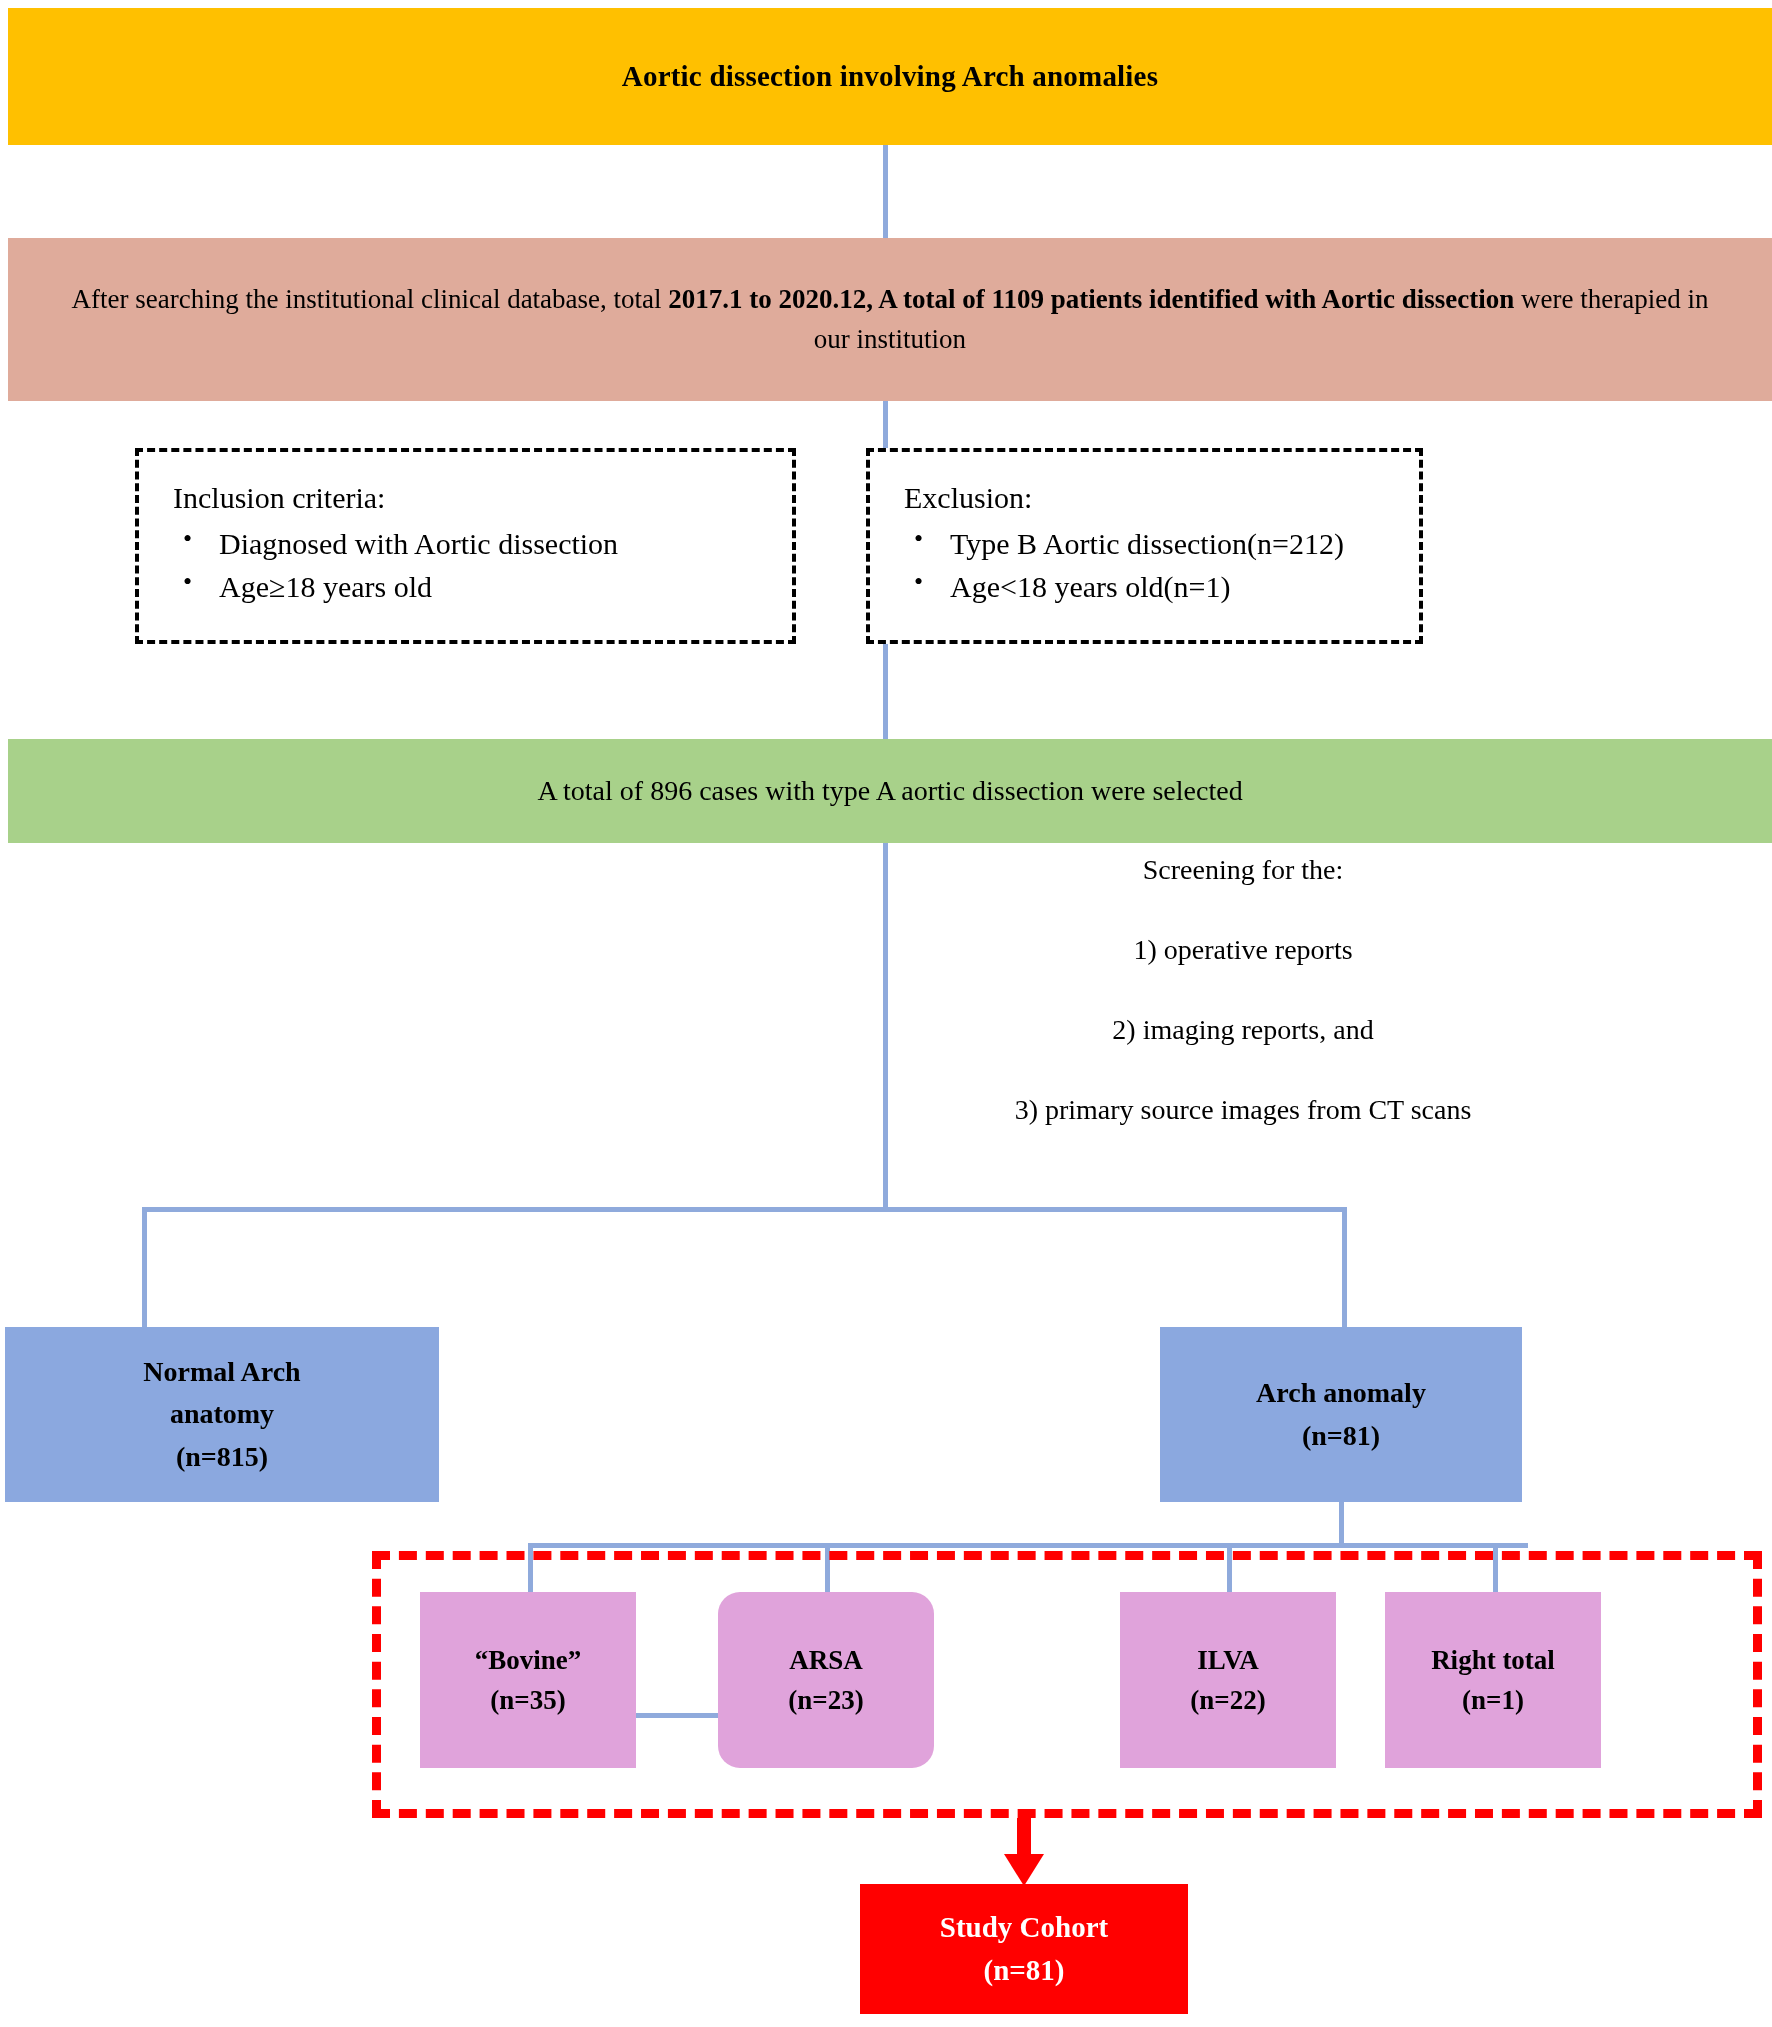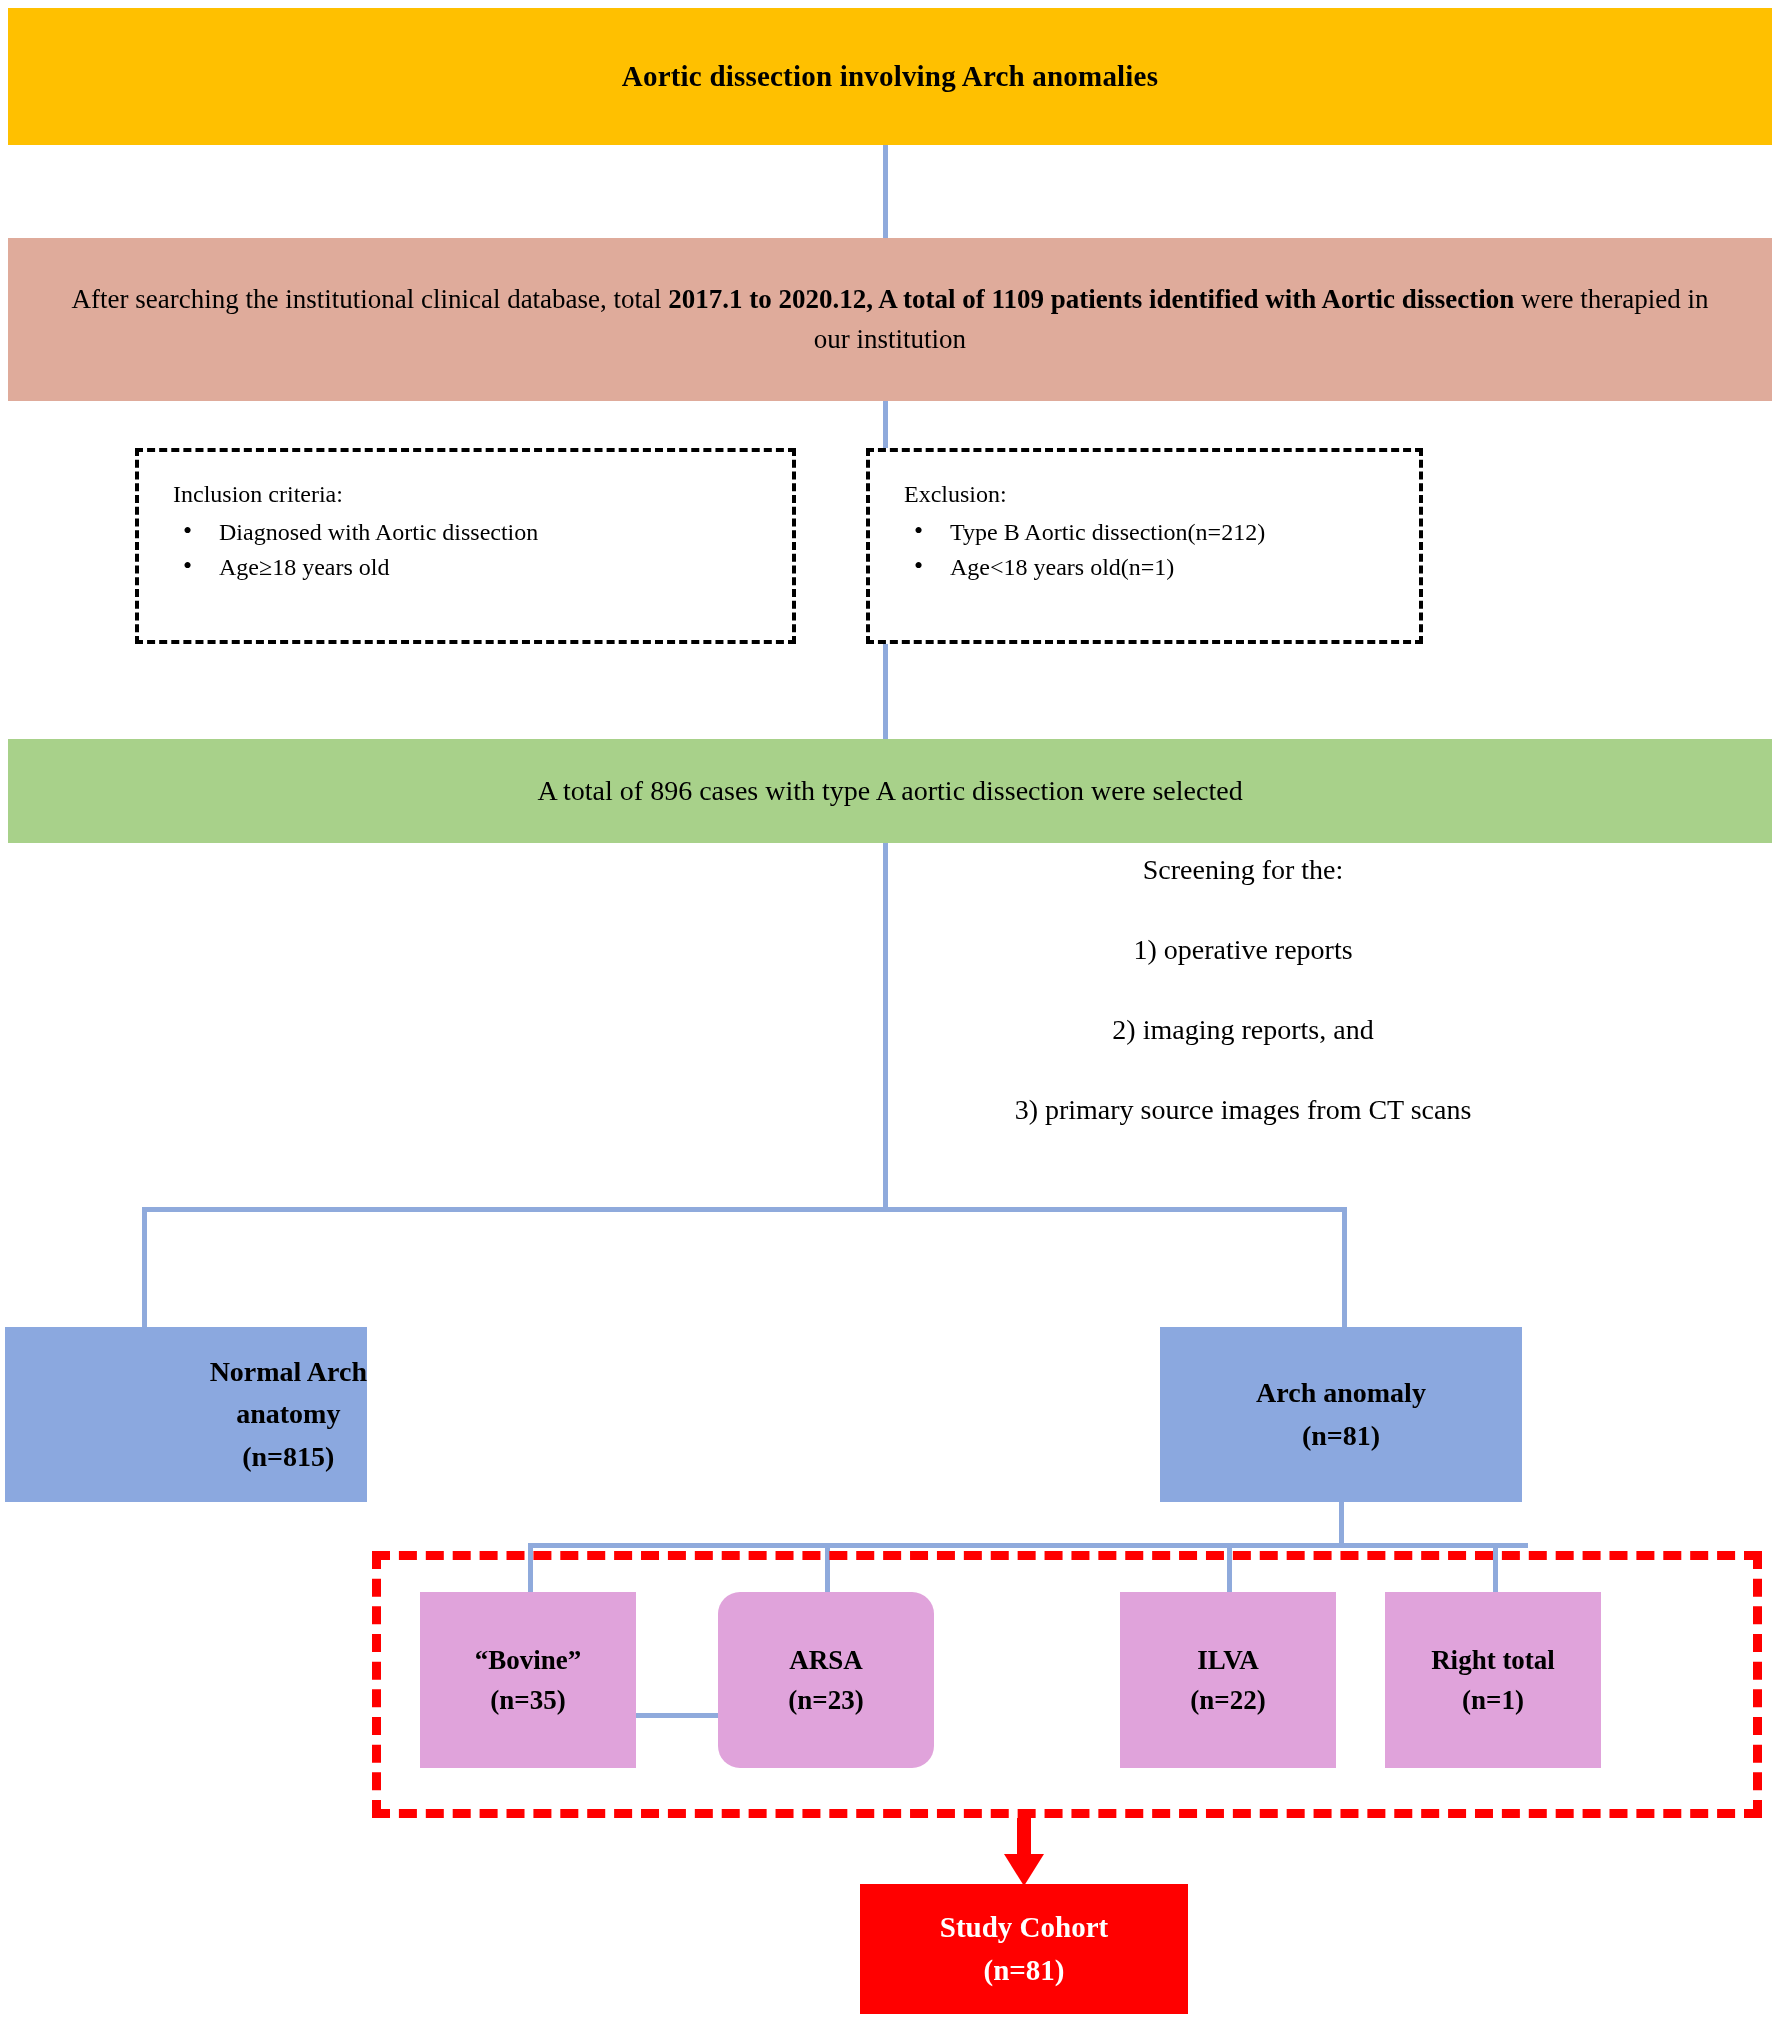--- a/index.html
+++ b/index.html
@@ -59,21 +59,21 @@
   #box-database .inner { width: 100%; }
   #box-database b { font-weight: bold; }
 
   
   .criteria-box {
     position: absolute;
     box-sizing: border-box;
     border: 4px dashed #000000;
     background: #ffffff;
     padding: 26px 30px 22px 34px;
-    font-size: 24px;
+    font-size: 30px;
     line-height: 1.34;
     text-align: left;
     display: block;
   }
   #box-inclusion {
     left: 135px;
     top: 448px;
     width: 661px;
     height: 196px;
   }
@@ -128,23 +128,22 @@
   
   .blue-box {
     background: #8BA8DF;
     font-weight: bold;
     font-size: 28px;
     line-height: 1.52;
   }
   #box-normal-arch {
     left: 5px;
     top: 1327px;
-    width: 362px;
+    width: 434px;
     height: 175px;
-    justify-content: flex-end;
   }
   #box-arch-anomaly {
     left: 1160px;
     top: 1327px;
     width: 362px;
     height: 175px;
   }
 
   
   #group-frame {

